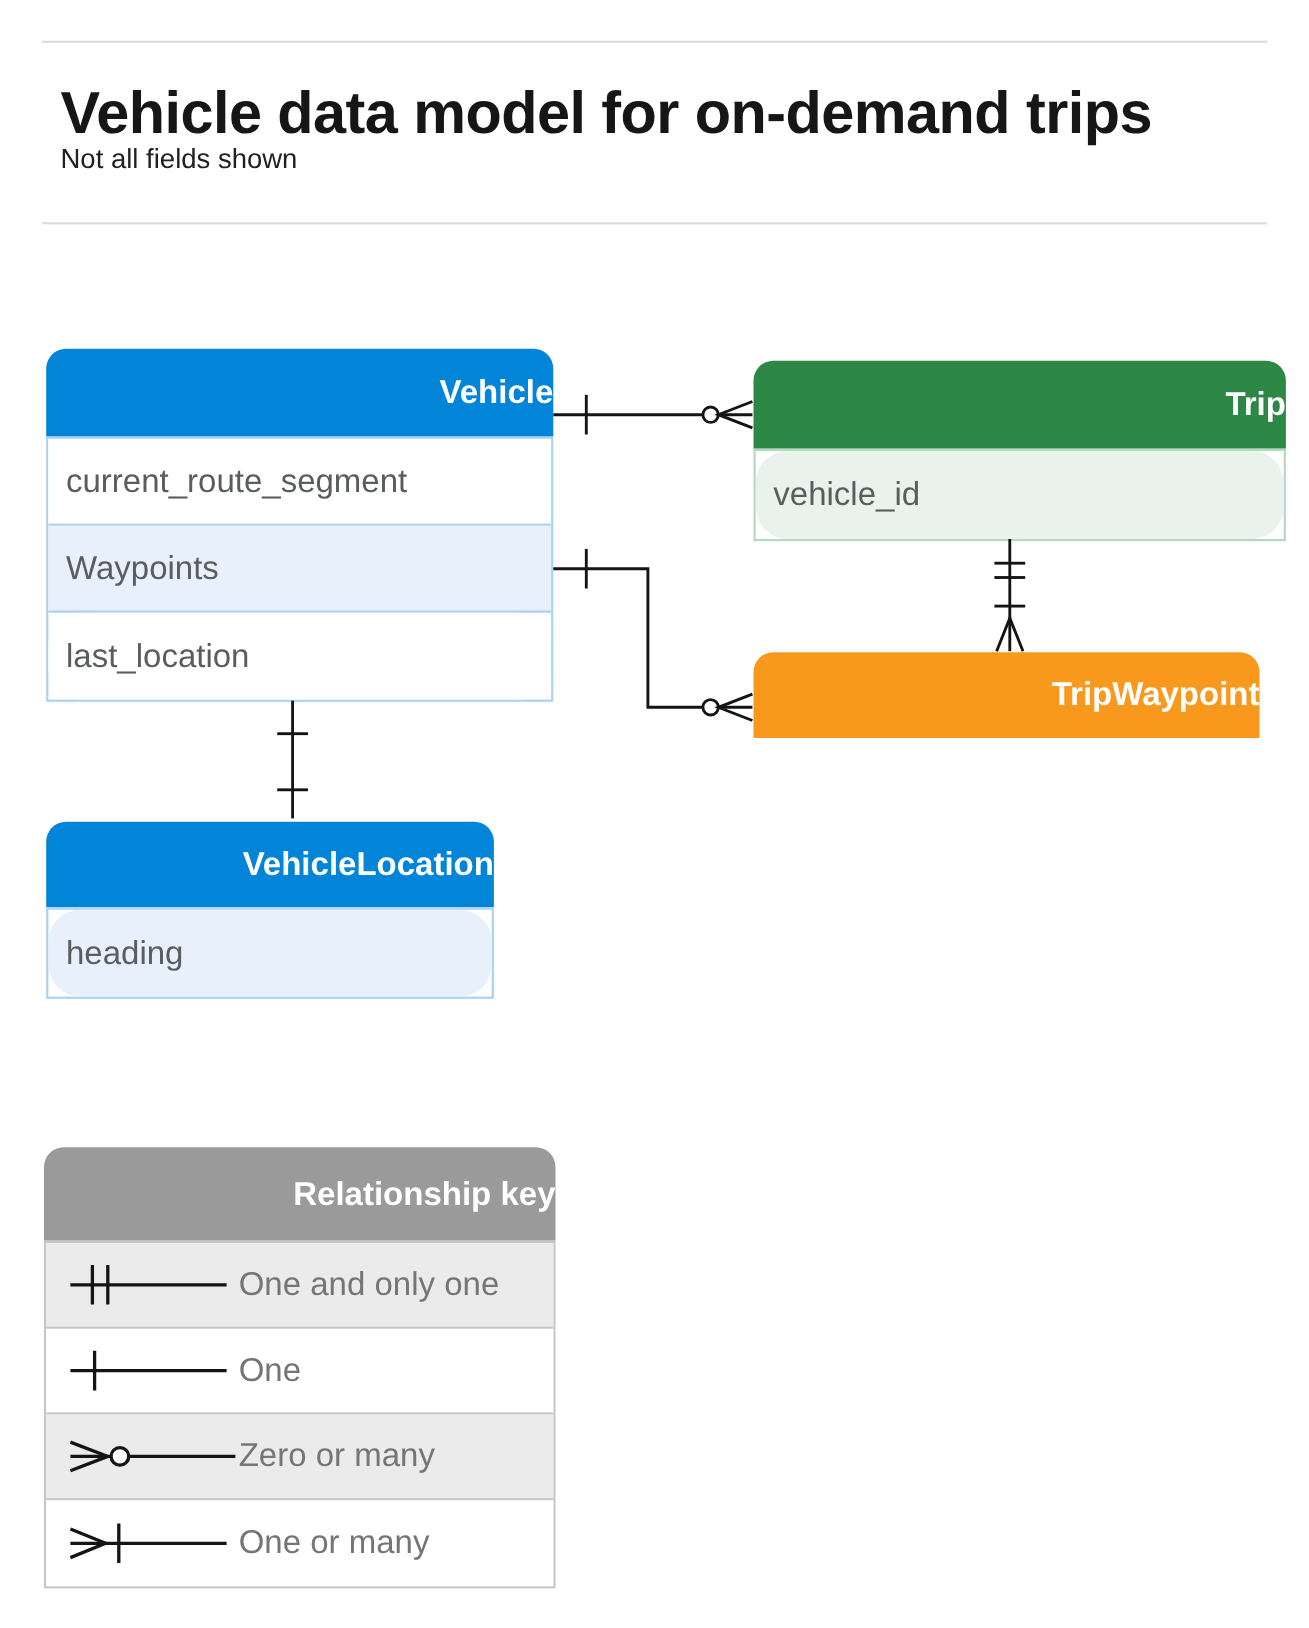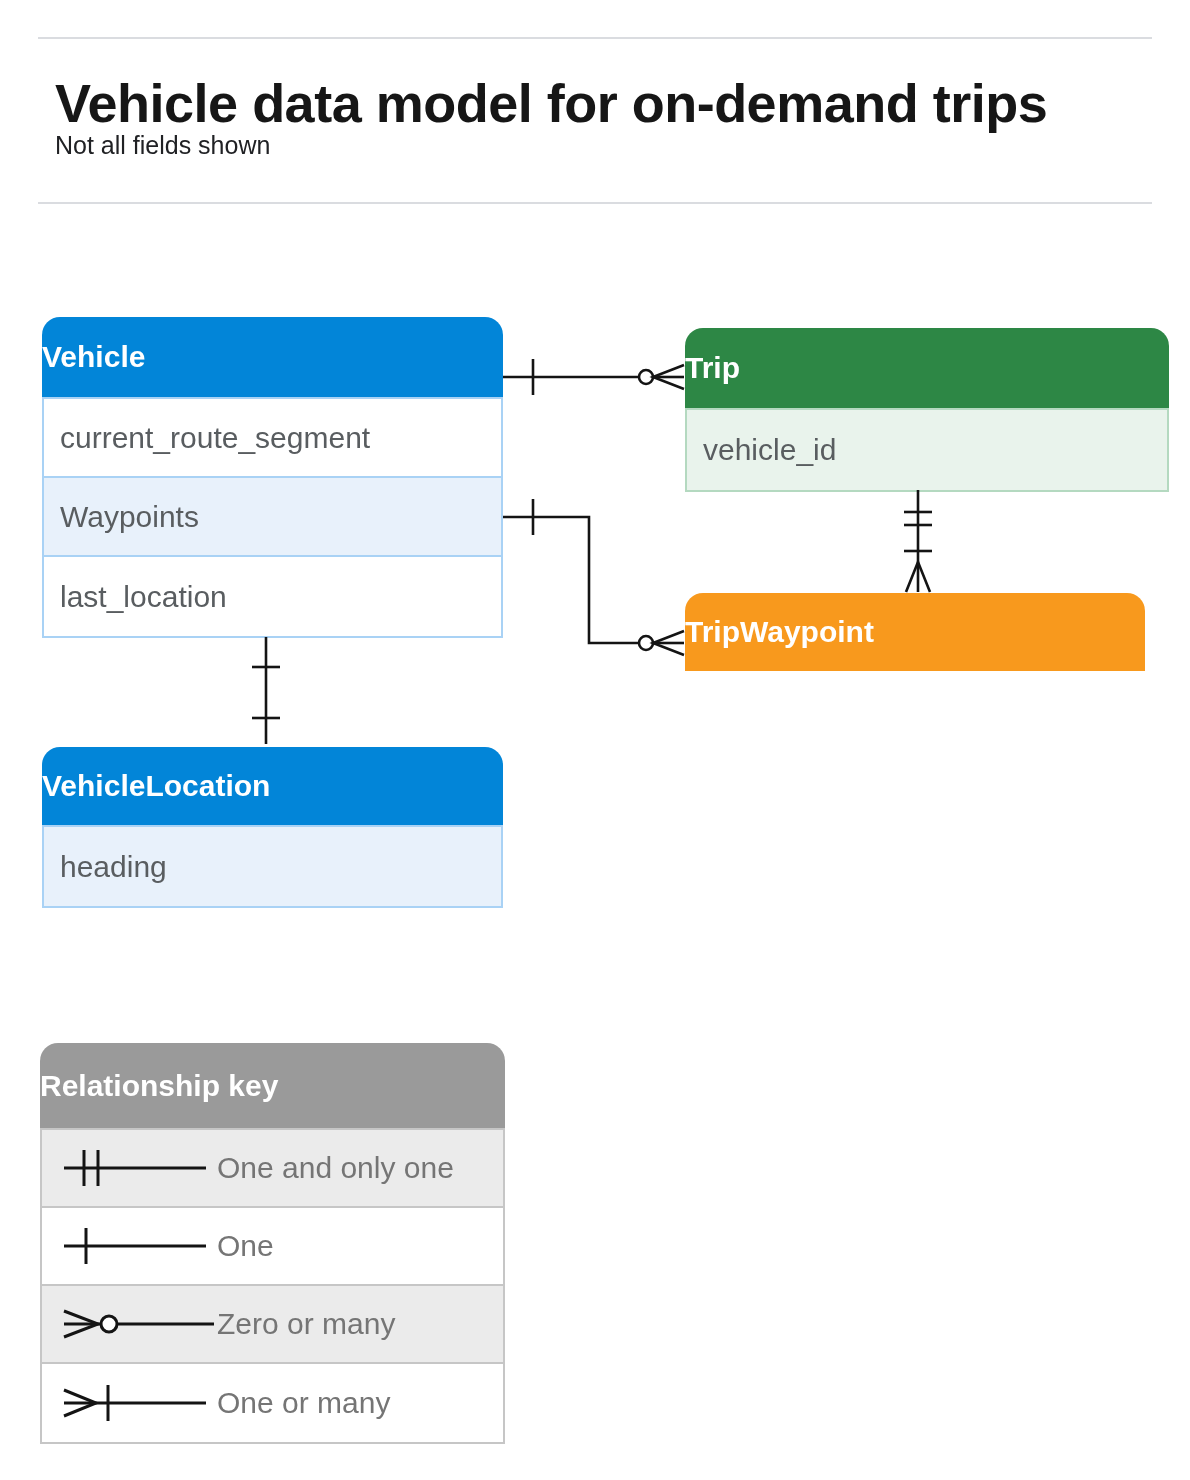--- a/index.html
+++ b/index.html
@@ -17,29 +17,29 @@
   }
 
   .entity{position:absolute;}
   .scheme-blue  {--head:#0285d8;--tint:#e8f1fb;--bc:#a9d2f5;}
   .scheme-green {--head:#2d8745;--tint:#e9f3ec;--bc:#b4d9c0;}
   .scheme-orange{--head:#f8991d;--tint:#fdf3e2;--bc:#f9b045;}
   .scheme-gray  {--head:#9a9a9a;--tint:#ebebeb;--bc:#c6c6c6;}
 
   .ent-header{
     background:var(--head);color:#ffffff;font-weight:bold;font-size:30px;
-    border-radius:18px 18px 0 0;display:flex;align-items:center;justify-content:flex-start;
+    border-radius:18px 18px 0 0;display:flex;align-items:center;justify-content:flex-end;
   }
   .ent-rows{border:2px solid var(--bc);background:#fff;box-sizing:border-box;}
   .ent-row{
     box-sizing:border-box;display:flex;align-items:center;
     padding-left:16px;font-size:30px;color:#595d60;background:#fff;
     border-bottom:2px solid var(--bc);
   }
-  .ent-row:last-child{border-bottom:none;}
+  .ent-row:last-child{border-bottom:none;border-radius:29px;}
   .ent-row.tinted{background:var(--tint);}
   .ent-row.sub{padding-left:52px;}
 
   .key-row{
     box-sizing:border-box;display:flex;align-items:center;
     font-size:30px;color:#757575;background:#fff;
     border-bottom:2px solid var(--bc);position:relative;
   }
   .key-row:last-child{border-bottom:none;}
   .key-row.tinted{background:var(--tint);}
@@ -89,21 +89,21 @@
         </div>
     </div>
   </div>
 
   <div class="entity scheme-orange" style="left:685px;top:593px;width:460px">
     <div class="ent-header" style="height:78px">
       <span>TripWaypoint</span>
     </div>
   </div>
 
-  <div class="entity scheme-blue" style="left:42px;top:747px;width:461px">
+  <div class="entity scheme-blue" style="left:42px;top:747px;width:407px">
     <div class="ent-header" style="height:78px">
       <span>VehicleLocation</span>
     </div>
     <div class="ent-rows">
       <div class="ent-row tinted" style="height:79px">
           <span>heading</span>
         </div>
     </div>
   </div>
 

